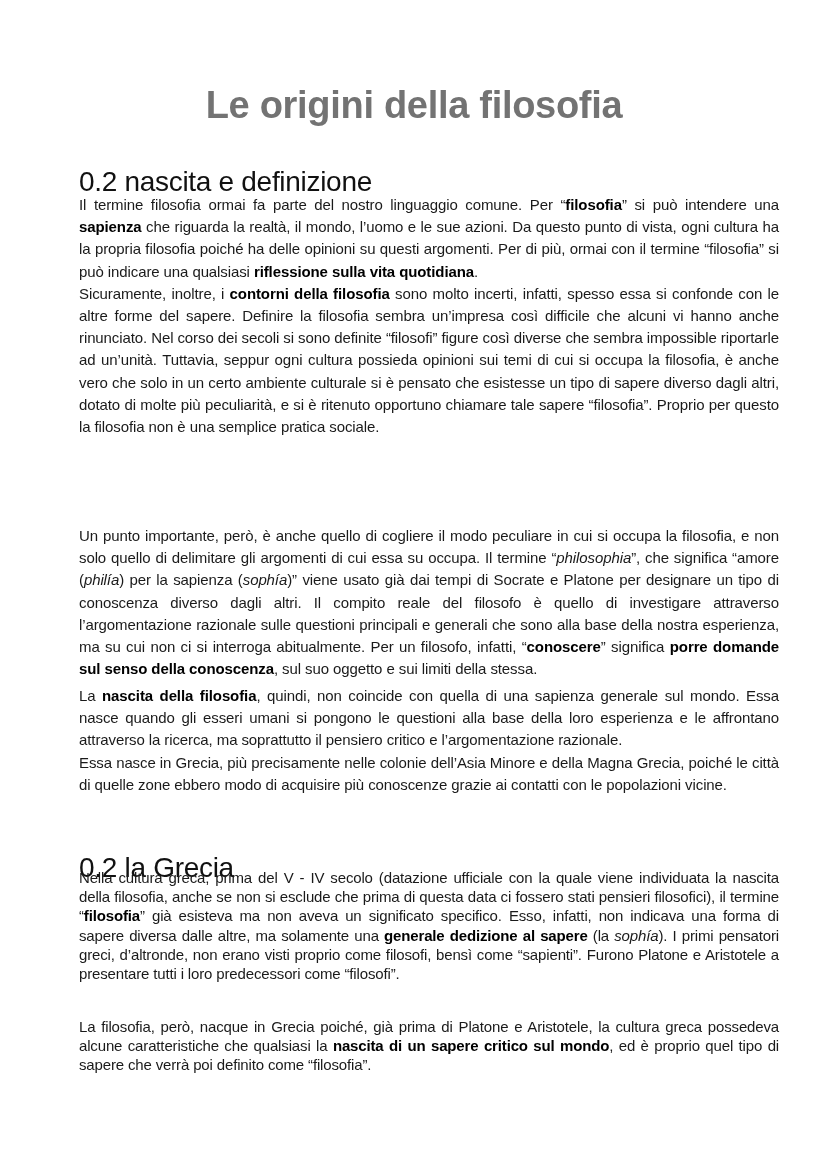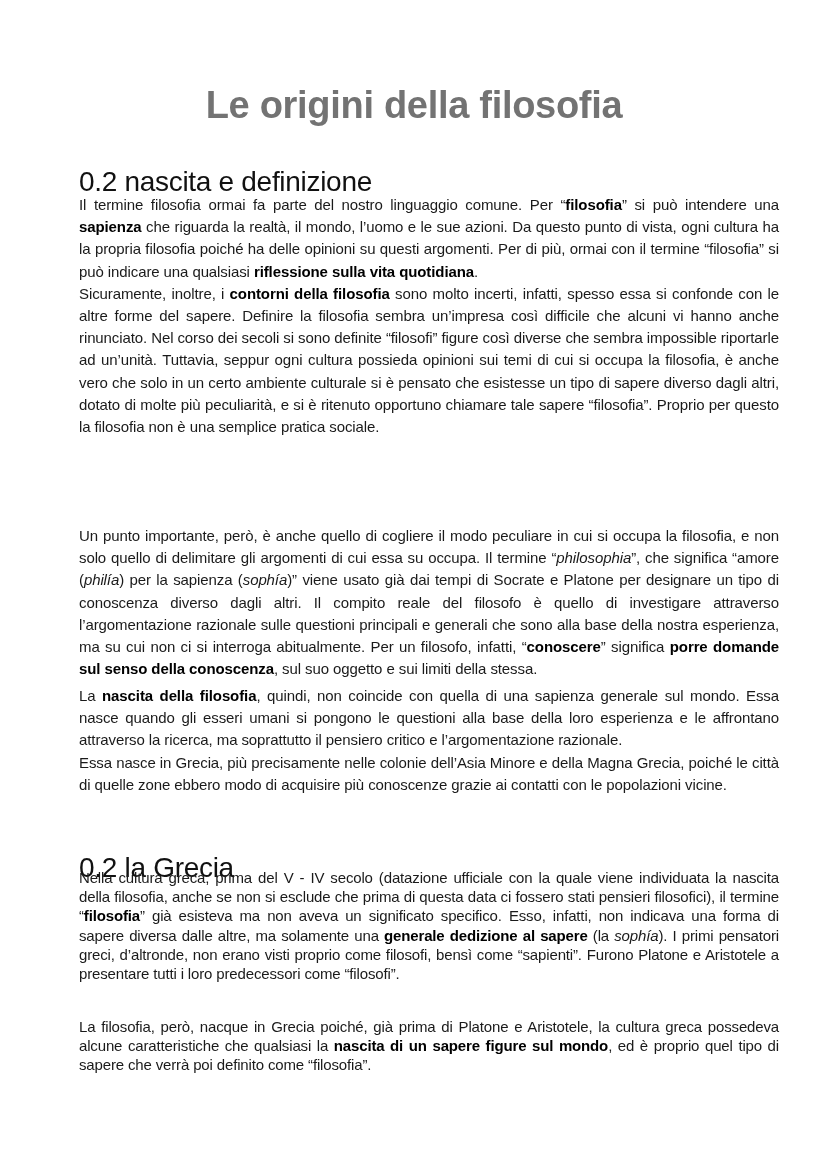--- a/index.html
+++ b/index.html
@@ -26,14 +26,14 @@
 <div class="page">
   <h1>Le origini della filosofia</h1>
 
   <h2 id="h-s1">0.2 nascita e definizione</h2>
   <p id="p1" class="para s1"><span>Il termine filosofia ormai fa parte del nostro linguaggio comune. Per “</span><b>filosofia</b><span>” si può intendere una </span><b>sapienza</b><span> che riguarda la realtà, il mondo, l’uomo e le sue azioni. Da questo punto di vista, ogni cultura ha la propria filosofia poiché ha delle opinioni su questi argomenti. Per di più, ormai con il termine “filosofia” si può indicare una qualsiasi </span><b>riflessione sulla vita quotidiana</b><span>.</span><br><span>Sicuramente, inoltre, i </span><b>contorni della filosofia</b><span> sono molto incerti, infatti, spesso essa si confonde con le altre forme del sapere. Definire la filosofia sembra un’impresa così difficile che alcuni vi hanno anche rinunciato. Nel corso dei secoli si sono definite “filosofi” figure così diverse che sembra impossible riportarle ad un’unità. Tuttavia, seppur ogni cultura possieda opinioni sui temi di cui si occupa la filosofia, è anche vero che solo in un certo ambiente culturale si è pensato che esistesse un tipo di sapere diverso dagli altri, dotato di molte più peculiarità, e si è ritenuto opportuno chiamare tale sapere “filosofia”. Proprio per questo la filosofia non è una semplice pratica sociale.</span></p>
   <p id="p2" class="para s1"><span>Un punto importante, però, è anche quello di cogliere il modo peculiare in cui si occupa la filosofia, e non solo quello di delimitare gli argomenti di cui essa su occupa. Il termine “</span><i>philosophia</i><span>”, che significa “amore (</span><i>philía</i><span>) per la sapienza (</span><i>sophía</i><span>)” viene usato già dai tempi di Socrate e Platone per designare un tipo di conoscenza diverso dagli altri. Il compito reale del filosofo è quello di investigare attraverso l’argomentazione razionale sulle questioni principali e generali che sono alla base della nostra esperienza, ma su cui non ci si interroga abitualmente. Per un filosofo, infatti, “</span><b>conoscere</b><span>” significa </span><b>porre domande sul senso della conoscenza</b><span>, sul suo oggetto e sui limiti della stessa.</span></p>
   <p id="p3" class="para s1"><span>La  </span><b>nascita della filosofia</b><span>, quindi, non coincide con quella di una sapienza generale sul mondo. Essa nasce quando gli esseri umani si pongono le questioni alla base della loro esperienza e le affrontano attraverso la ricerca, ma soprattutto il pensiero critico e l’argomentazione razionale.</span><br><span>Essa nasce in Grecia, più precisamente nelle colonie dell’Asia Minore e della Magna Grecia, poiché le città di quelle zone ebbero modo di acquisire più conoscenze grazie ai contatti con le popolazioni vicine.</span></p>
 
   <h2 id="h-s2">0.2 la Grecia</h2>
   <p id="p4" class="para s2"><span>Nella cultura greca, prima del V - IV secolo (datazione ufficiale con la quale viene individuata la nascita della filosofia, anche se non si esclude che prima di questa data ci fossero stati pensieri filosofici), il termine “</span><b>filosofia</b><span>” già esisteva ma non aveva un significato specifico. Esso, infatti, non indicava una forma di sapere diversa dalle altre, ma solamente una </span><b>generale dedizione al sapere</b><span> (la </span><i>sophía</i><span>). I primi pensatori greci, d’altronde, non erano visti proprio come filosofi, bensì come “sapienti”. Furono Platone e Aristotele a presentare tutti i loro predecessori come “filosofi”.</span></p>
-  <p id="p5" class="para s2"><span>La filosofia, però, nacque in Grecia poiché, già prima di Platone e Aristotele, la cultura greca possedeva alcune caratteristiche che qualsiasi la </span><b>nascita di un sapere figure sul mondo</b><span>, ed è proprio quel tipo di sapere che verrà poi definito come “filosofia”.</span></p>
+  <p id="p5" class="para s2"><span>La filosofia, però, nacque in Grecia poiché, già prima di Platone e Aristotele, la cultura greca possedeva alcune caratteristiche che qualsiasi la </span><b>nascita di un sapere critico sul mondo</b><span>, ed è proprio quel tipo di sapere che verrà poi definito come “filosofia”.</span></p>
 </div>
 
 </body></html>

